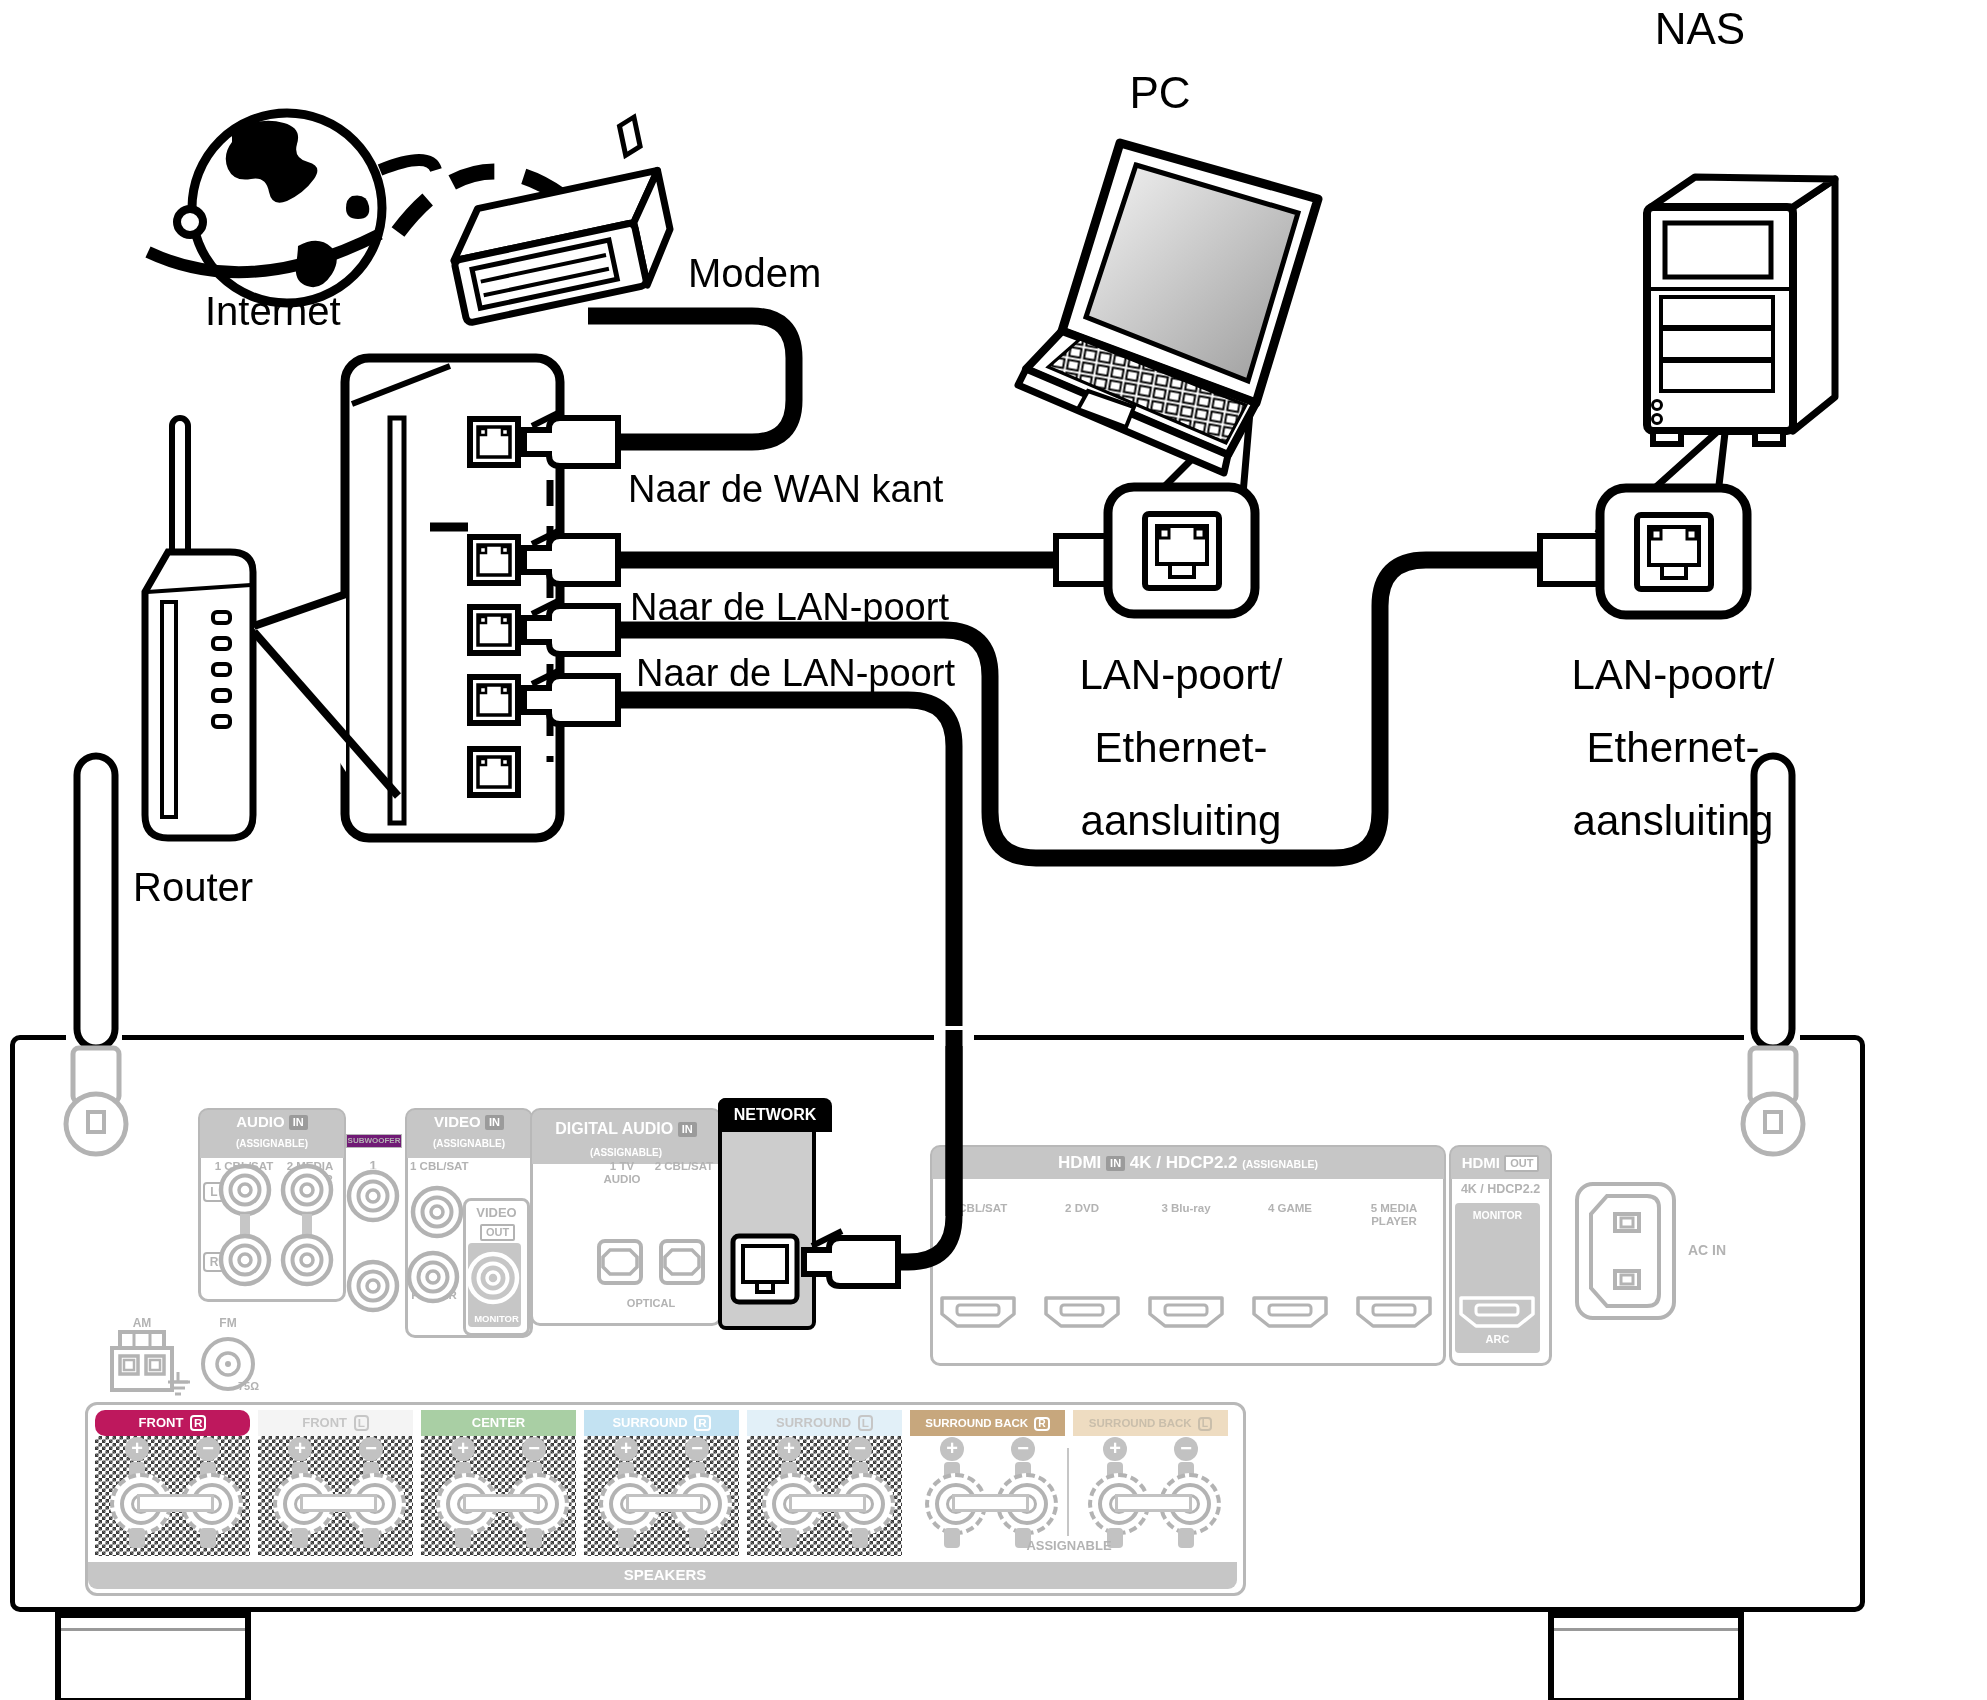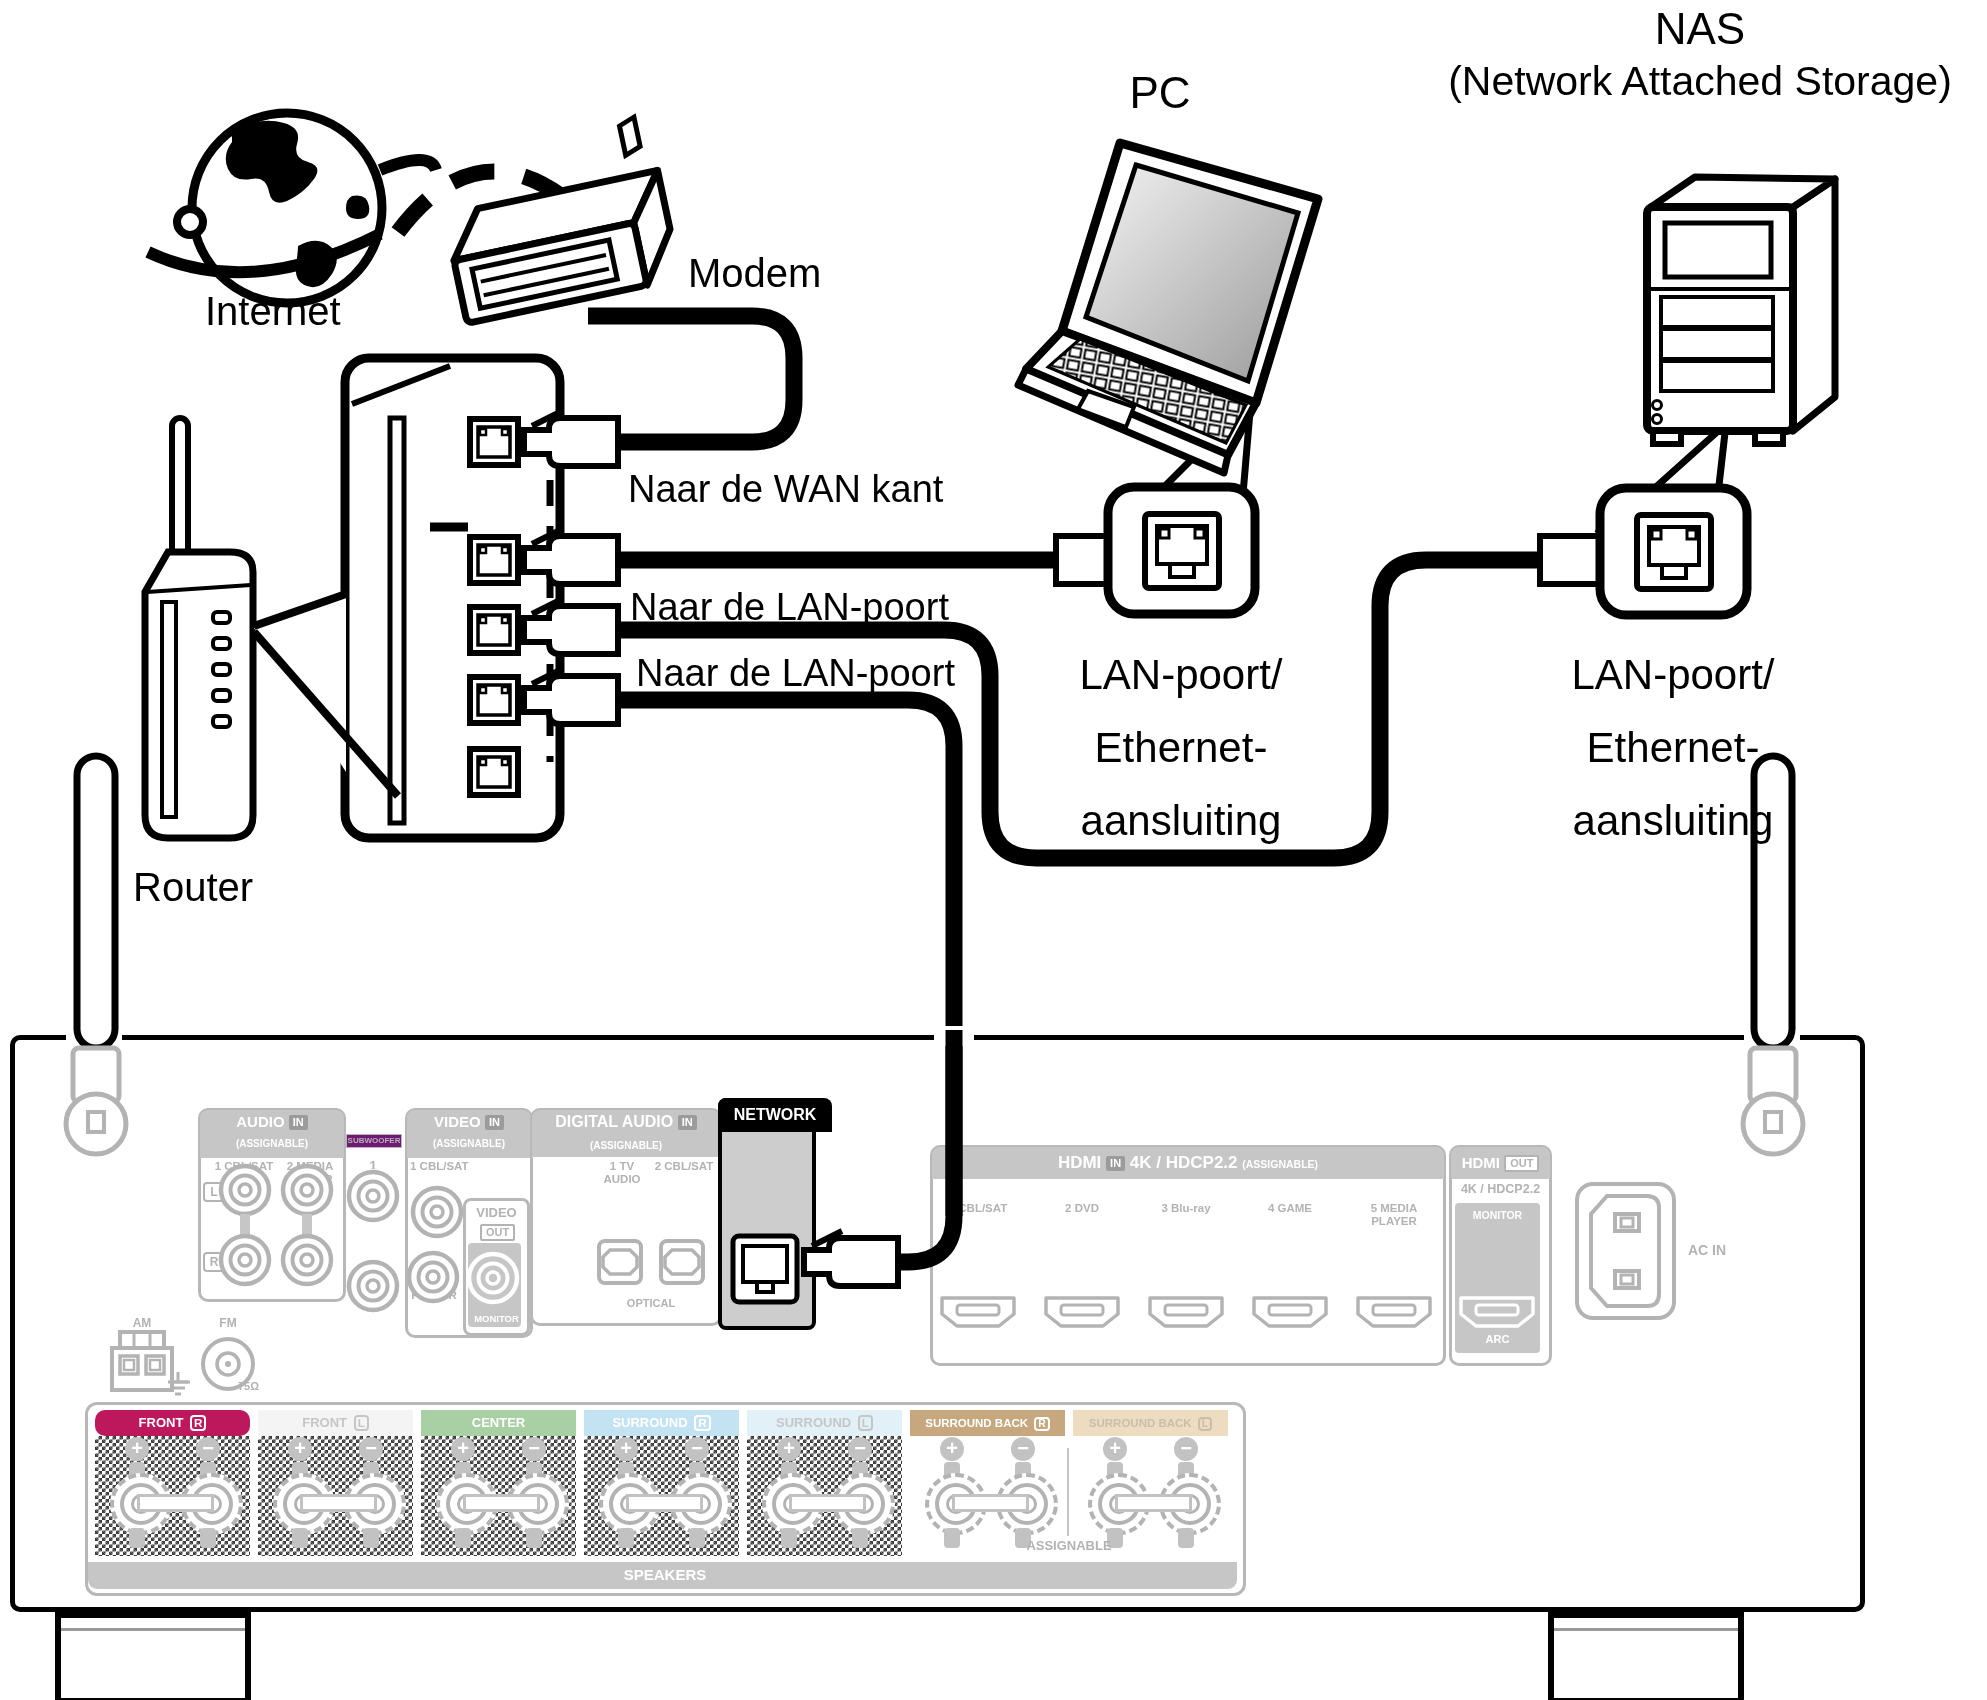--- a/index.html
+++ b/index.html
@@ -83,21 +83,21 @@
   <div class="gbox" style="left:463px;top:1198px;width:61px;height:132px;border-radius:8px;">
     <div class="gtxt" style="left:0;top:4px;width:100%;font-size:13px;">VIDEO</div>
     <div style="position:absolute;left:14px;top:22px;"><span class="badge outline">OUT</span></div>
     <div style="position:absolute;left:2px;top:42px;width:53px;height:84px;background:#c6c6c6;border-radius:4px;"></div>
     <div style="position:absolute;left:0;top:112px;width:100%;color:#fff;font-weight:bold;font-size:9.5px;text-align:center;">MONITOR</div>
   </div>
   <div class="gtxt" style="left:406px;top:1276px;width:56px;font-size:11.5px;line-height:13px;">2 MEDIA
 PLAYER</div>
 
   <div class="gbox" style="left:530px;top:1108px;width:186px;height:212px;">
-    <div class="band" style="height:46px;font-size:16px;line-height:22px;padding-top:1px;">
+    <div class="band" style="height:46px;font-size:16px;line-height:22px;padding-top:8px;">
       <span>DIGITAL AUDIO</span>
       <span class="badge">IN</span><br>
       <span style="font-size:10px;">(ASSIGNABLE)</span>
     </div>
   </div>
   <div class="gtxt" style="left:592px;top:1160px;width:60px;font-size:11.5px;line-height:13px;">1 TV
 AUDIO</div>
   <div class="gtxt" style="left:652px;top:1160px;width:64px;font-size:11.5px;">2 CBL/SAT</div>
   <div class="gtxt" style="left:605px;top:1297px;width:92px;font-size:11px;">OPTICAL</div>
 
@@ -527,21 +527,20 @@
       <circle cx="228" cy="1364" r="25" stroke-width="4"></circle>
       <circle cx="228" cy="1364" r="11" stroke-width="3.5"></circle>
       <circle cx="228" cy="1364" r="3" fill="#b3b3b3" stroke="none"></circle>
     </g>
   </svg>
 
   <div class="biglabel" style="left:205px;top:288px;">Internet</div>
   <div class="biglabel" style="left:688px;top:250px;">Modem</div>
   <div class="biglabel center" style="left:1100px;top:70px;width:120px;font-size:44px;">PC</div>
   <div class="biglabel center" style="left:1580px;top:6px;width:240px;font-size:44px;">NAS</div>
-  <div class="biglabel center" style="left:1420px;top:58px;width:560px;font-size:41px;">(Network Attached Storage)</div>
   <div class="biglabel" style="left:133px;top:864px;">Router</div>
   <div class="biglabel" style="left:628px;top:466px;font-size:38px;">Naar de WAN kant</div>
   <div class="biglabel" style="left:630px;top:584px;font-size:38px;">Naar de LAN-poort</div>
   <div class="biglabel" style="left:636px;top:650px;font-size:38px;">Naar de LAN-poort</div>
   <div class="biglabel center" style="left:1056px;top:638px;width:250px;font-size:42px;line-height:73px;">LAN-poort/
 Ethernet-
 aansluiting</div>
   <div class="biglabel center" style="left:1548px;top:638px;width:250px;font-size:42px;line-height:73px;">LAN-poort/
 Ethernet-
 aansluiting</div>

